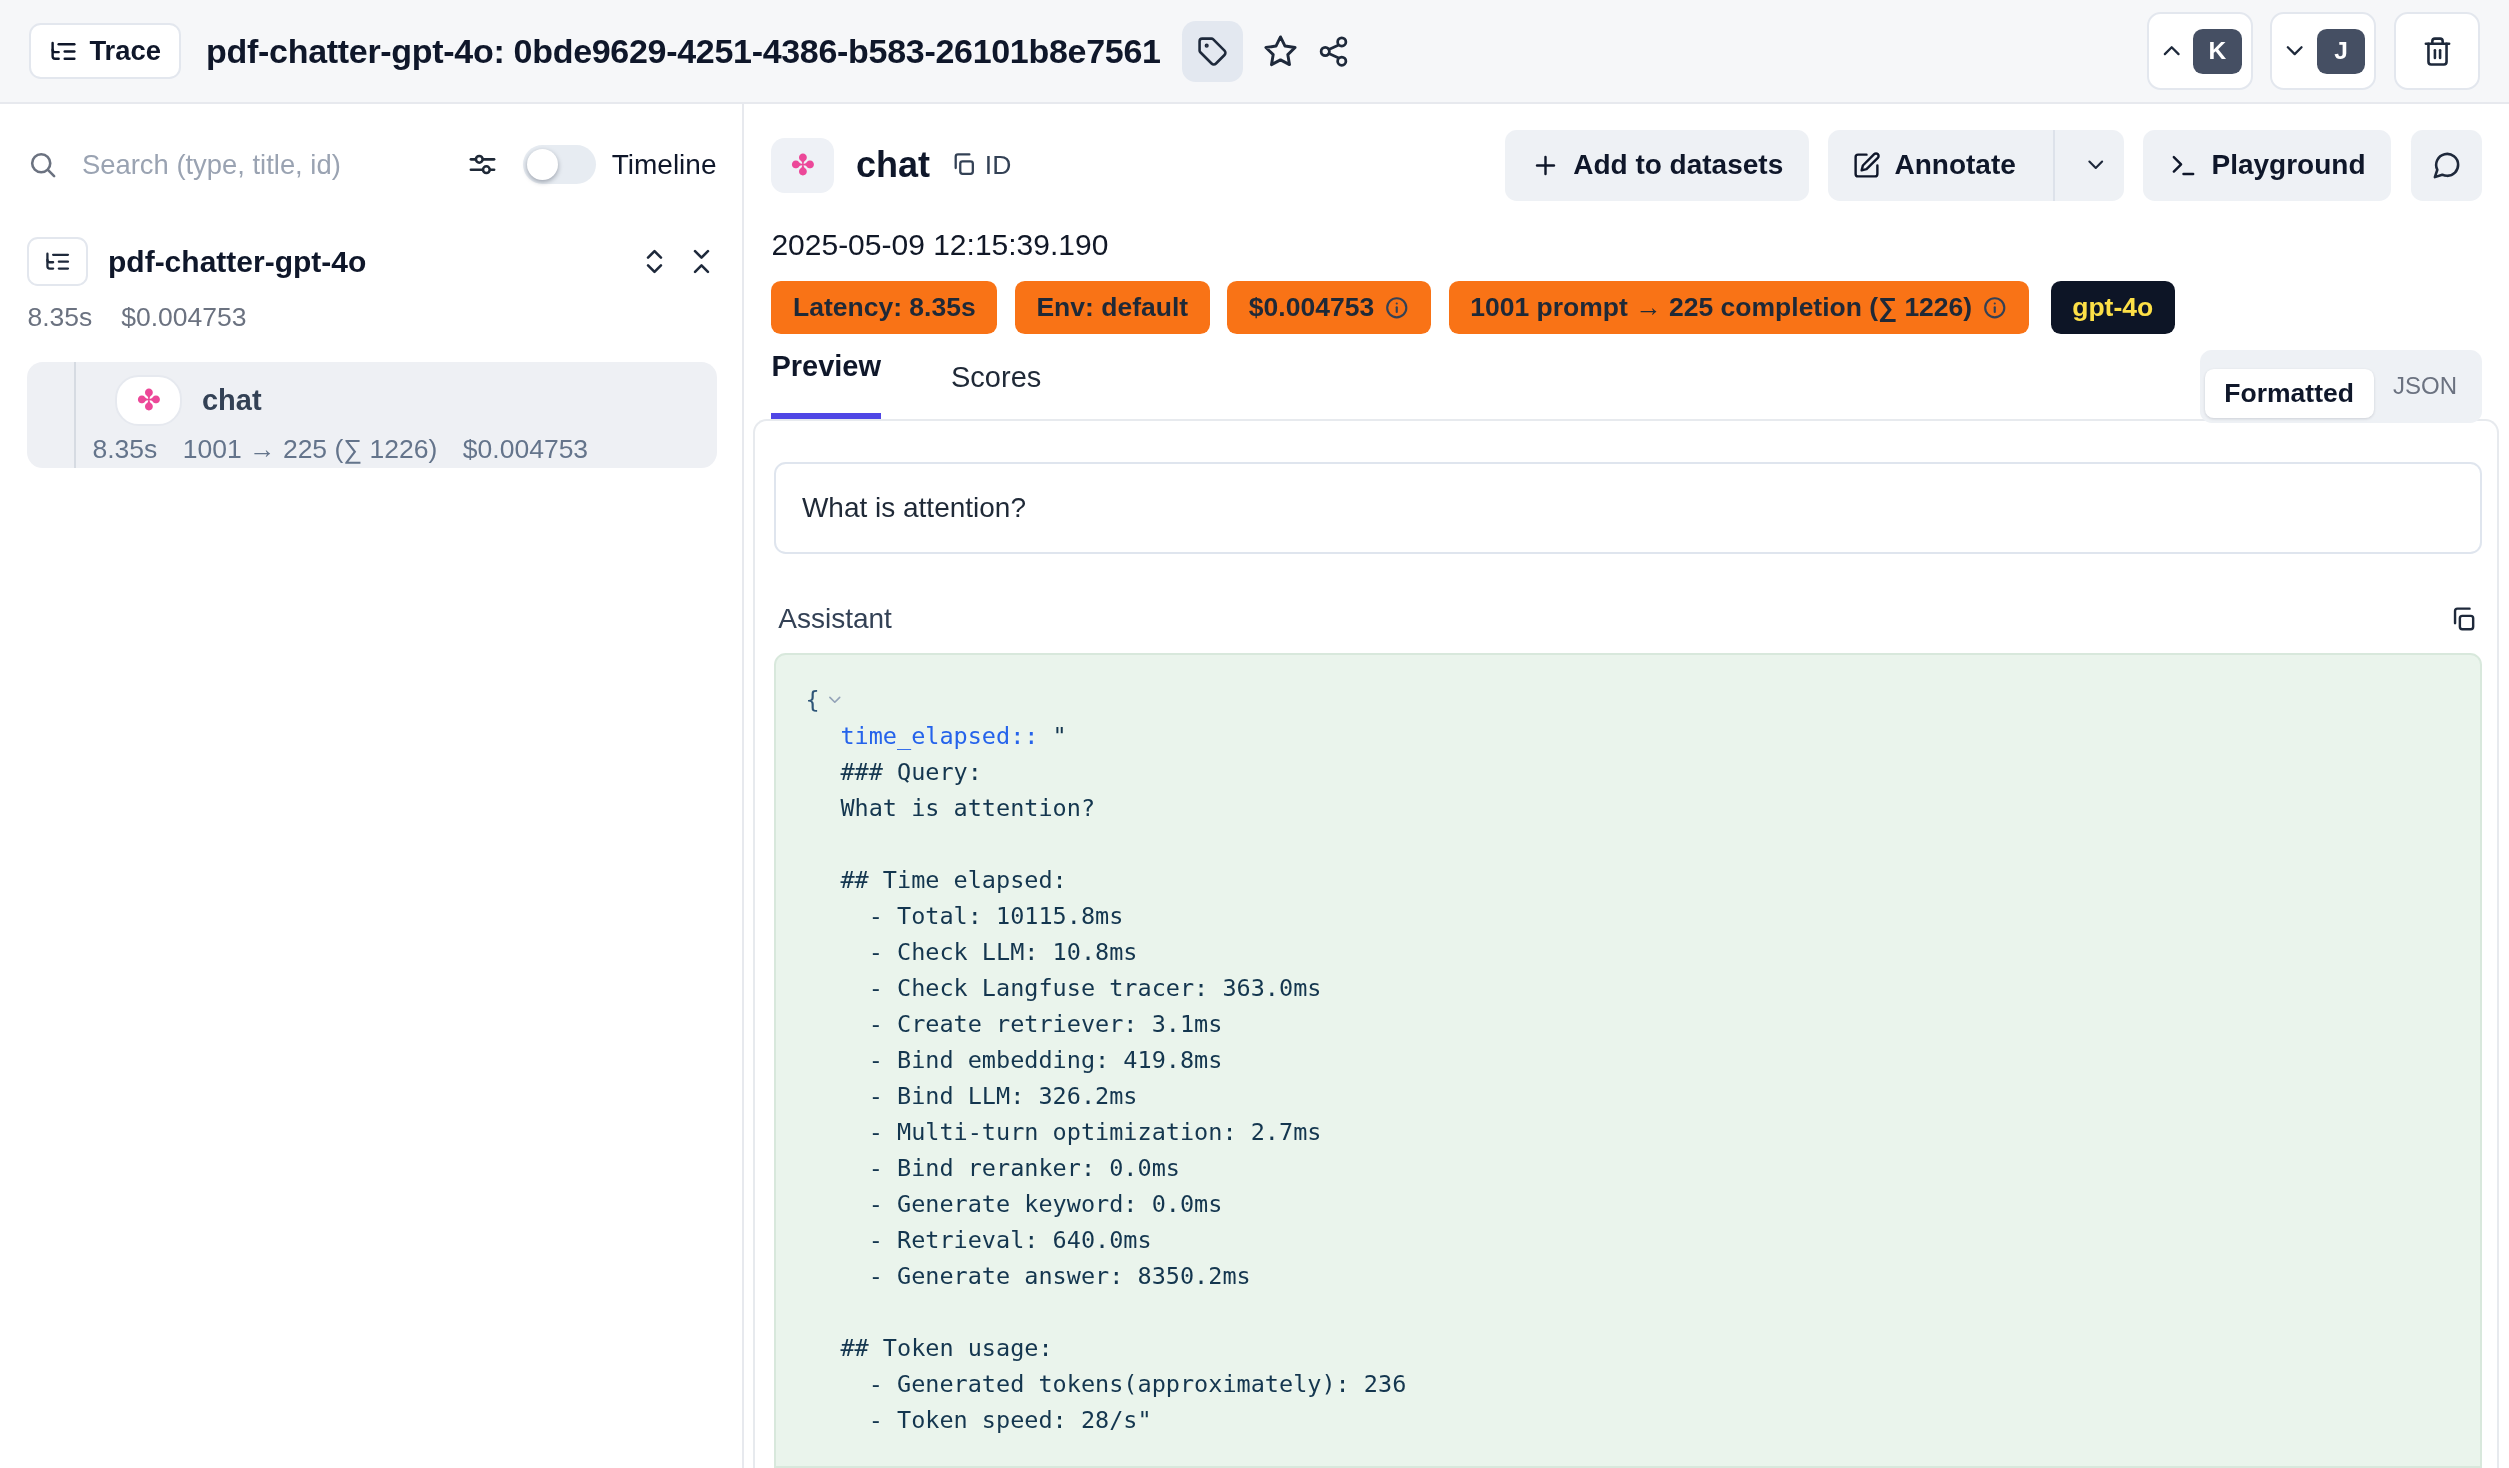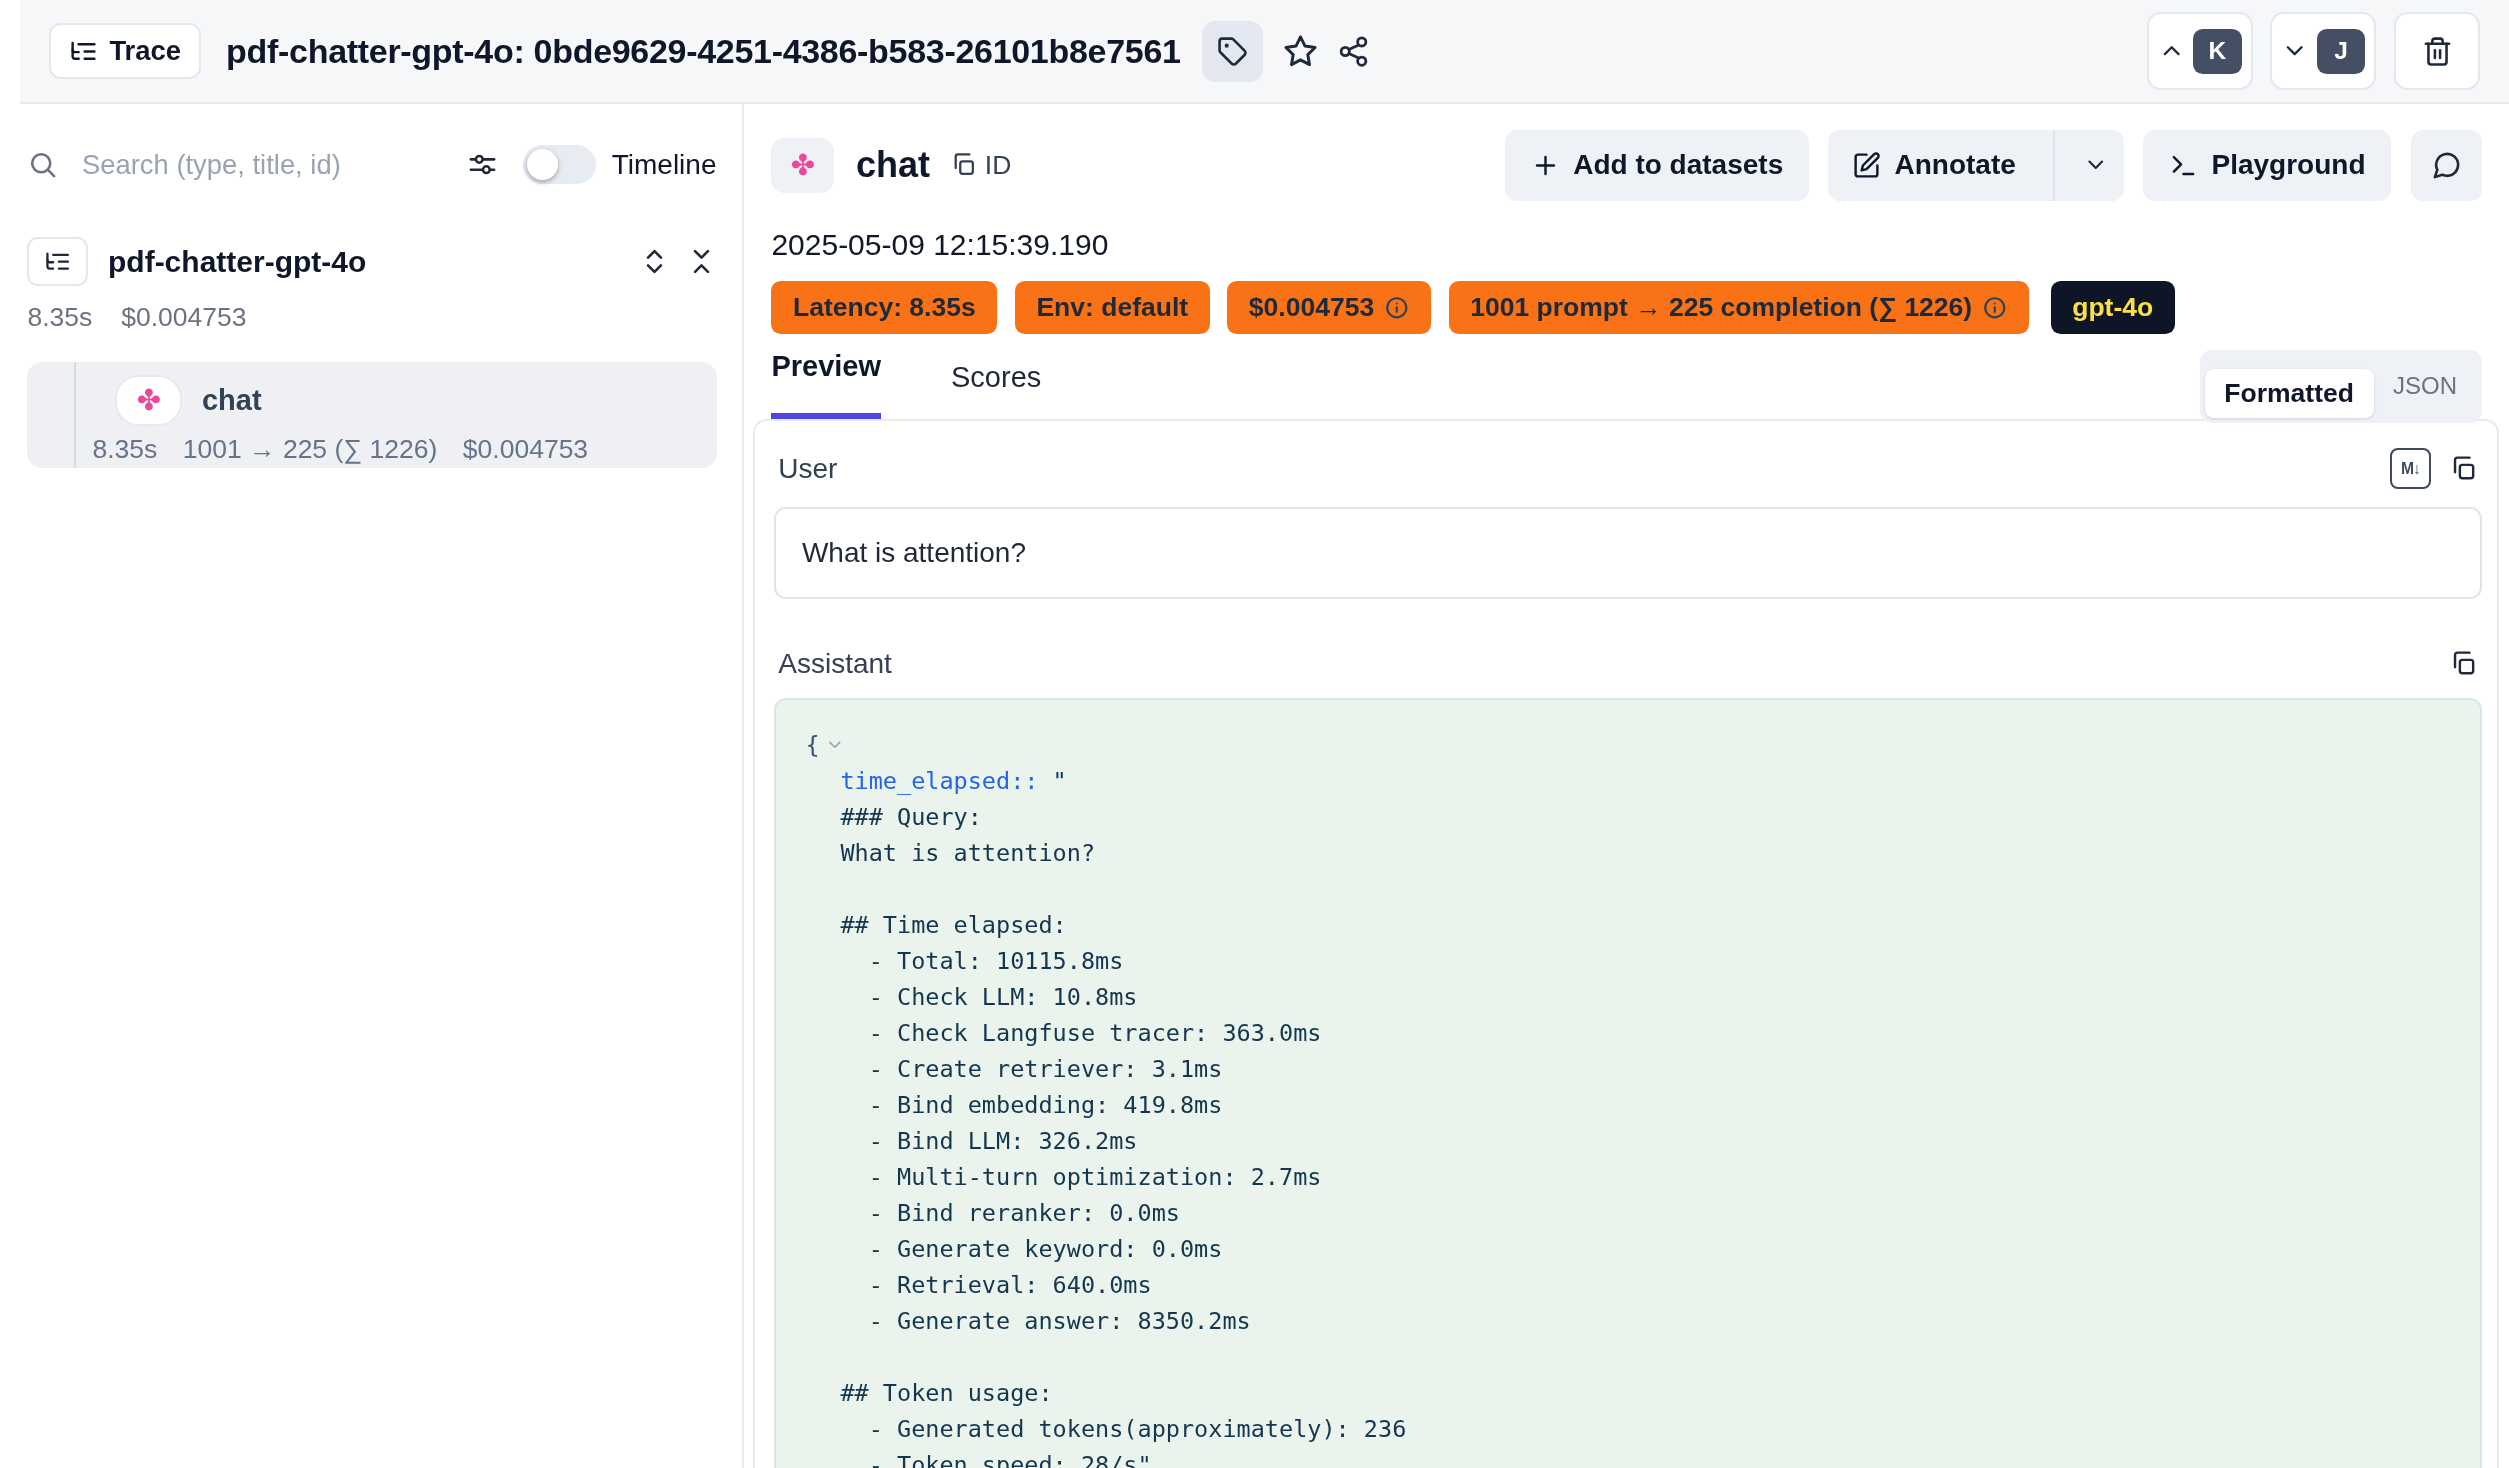--- a/index.html
+++ b/index.html
@@ -5,21 +5,21 @@
   html,body{margin:0;padding:0;}
   body{
     width:2509px;height:1468px;overflow:hidden;background:#fff;
     font-family:"Liberation Sans",sans-serif;color:#0f172a;
     -webkit-font-smoothing:antialiased;
   }
   svg{display:block;}
   .stroke{fill:none;stroke:currentColor;stroke-width:2;stroke-linecap:round;stroke-linejoin:round;}
 
   
-  .hdr{height:104px;background:#f6f7f9;border-bottom:2px solid #e7e9ee;display:flex;align-items:center;padding:0 29px;box-sizing:border-box;margin-left:20px;}
+  .hdr{height:104px;background:#f6f7f9;border-bottom:2px solid #e7e9ee;display:flex;align-items:center;padding:0 29px;box-sizing:border-box;}
   .trace-chip{display:flex;align-items:center;gap:11.8px;background:#fff;border:2px solid #e3e7ee;border-radius:11.8px;padding:9.8px 17.6px;color:#0f172a;}
   .trace-chip .txt{font-size:27.4px;font-weight:700;}
   .hdr-title{margin-left:25.5px;font-size:34px;font-weight:700;letter-spacing:-0.3px;color:#0f172a;white-space:nowrap;}
   .tag-btn{margin-left:21.6px;width:61px;height:61px;background:#e3e8f0;border-radius:13.7px;display:flex;align-items:center;justify-content:center;color:#1e293b;}
   .icon-plain{margin-left:19.6px;color:#1e293b;display:flex;align-items:center;justify-content:center;}
   .hdr-spacer{flex:1;}
   .navbtn{width:102px;height:74px;background:#fff;border:2px solid #e3e7ee;border-radius:13.7px;display:flex;align-items:center;justify-content:center;gap:7.8px;color:#1e293b;margin-left:17.6px;}
   .keycap{min-width:37px;height:45px;background:#454f63;border-radius:9.8px;color:#fff;font-size:24.5px;font-weight:700;display:flex;align-items:center;justify-content:center;padding:0 5.9px;}
   .trashbtn{width:82px;height:74px;background:#fff;border:2px solid #e3e7ee;border-radius:13.7px;display:flex;align-items:center;justify-content:center;color:#1e293b;margin-left:17.6px;}
 
@@ -347,32 +347,20 @@
     <div class="tabsrow">
       <span class="tab active">Preview</span>
       <span class="tab idle">Scores</span>
       <span class="seg">
         <span class="opt-on">Formatted</span>
         <span class="opt-off">JSON</span>
       </span>
     </div>
 
     <div class="frame">
-      <div class="msg-label-row">
-        <span class="msg-label">User</span>
-        <span class="label-icons">
-          <span class="md-box">M↓</span>
-          <span>
-            <svg width="29" height="29" viewBox="0 0 24 24" class="stroke">
-                <rect x="9" y="9" width="11" height="11" rx="2"></rect>
-                <path d="M5 15V5a2 2 0 0 1 2-2h10"></path>
-              </svg>
-          </span>
-        </span>
-      </div>
       <div class="user-box">
         <span>What is attention?</span>
       </div>
 
       <div class="msg-label-row asst-row">
         <span class="msg-label">Assistant</span>
         <span class="label-icons">
           <span>
             <svg width="29" height="29" viewBox="0 0 24 24" class="stroke">
                 <rect x="9" y="9" width="11" height="11" rx="2"></rect>

